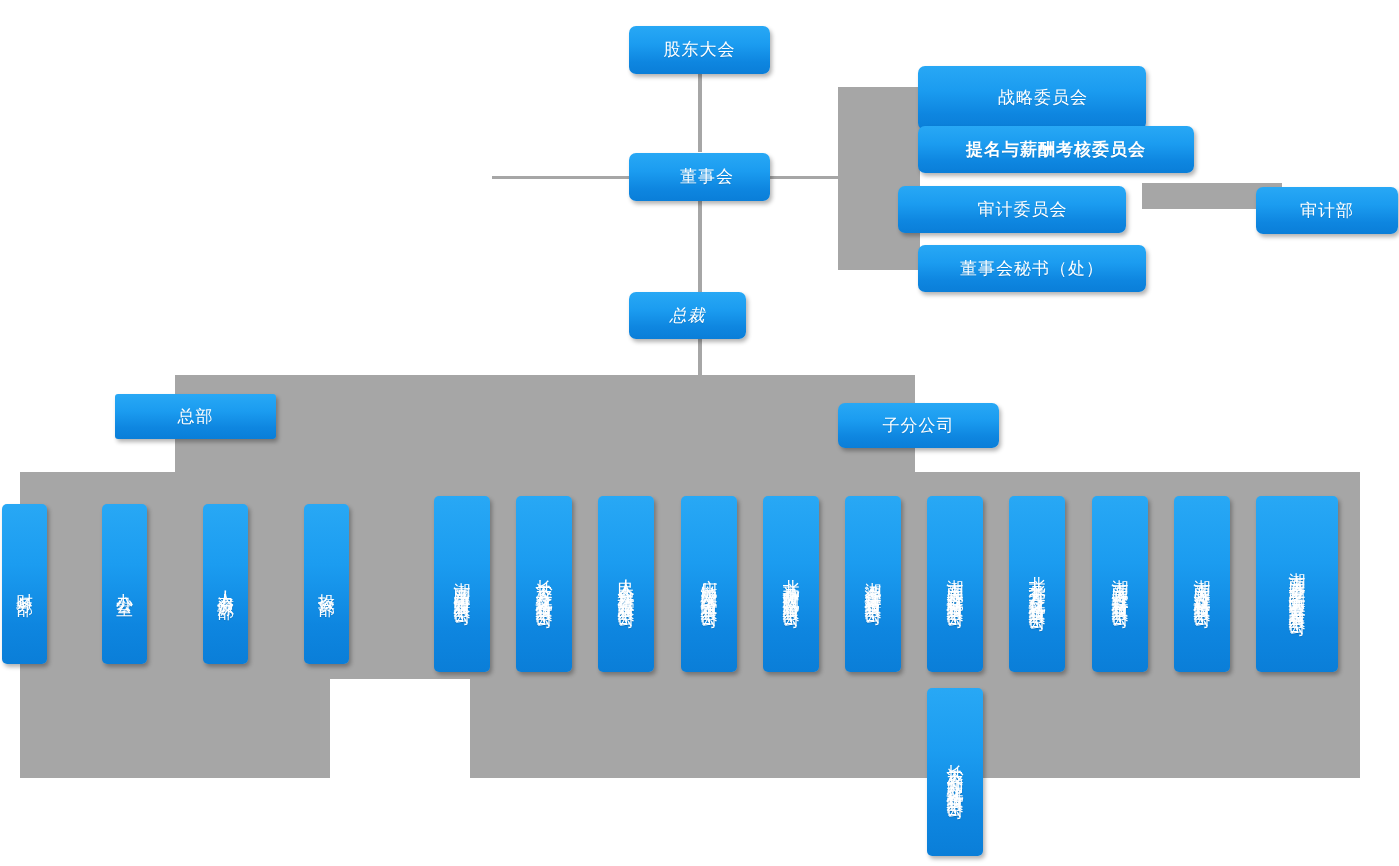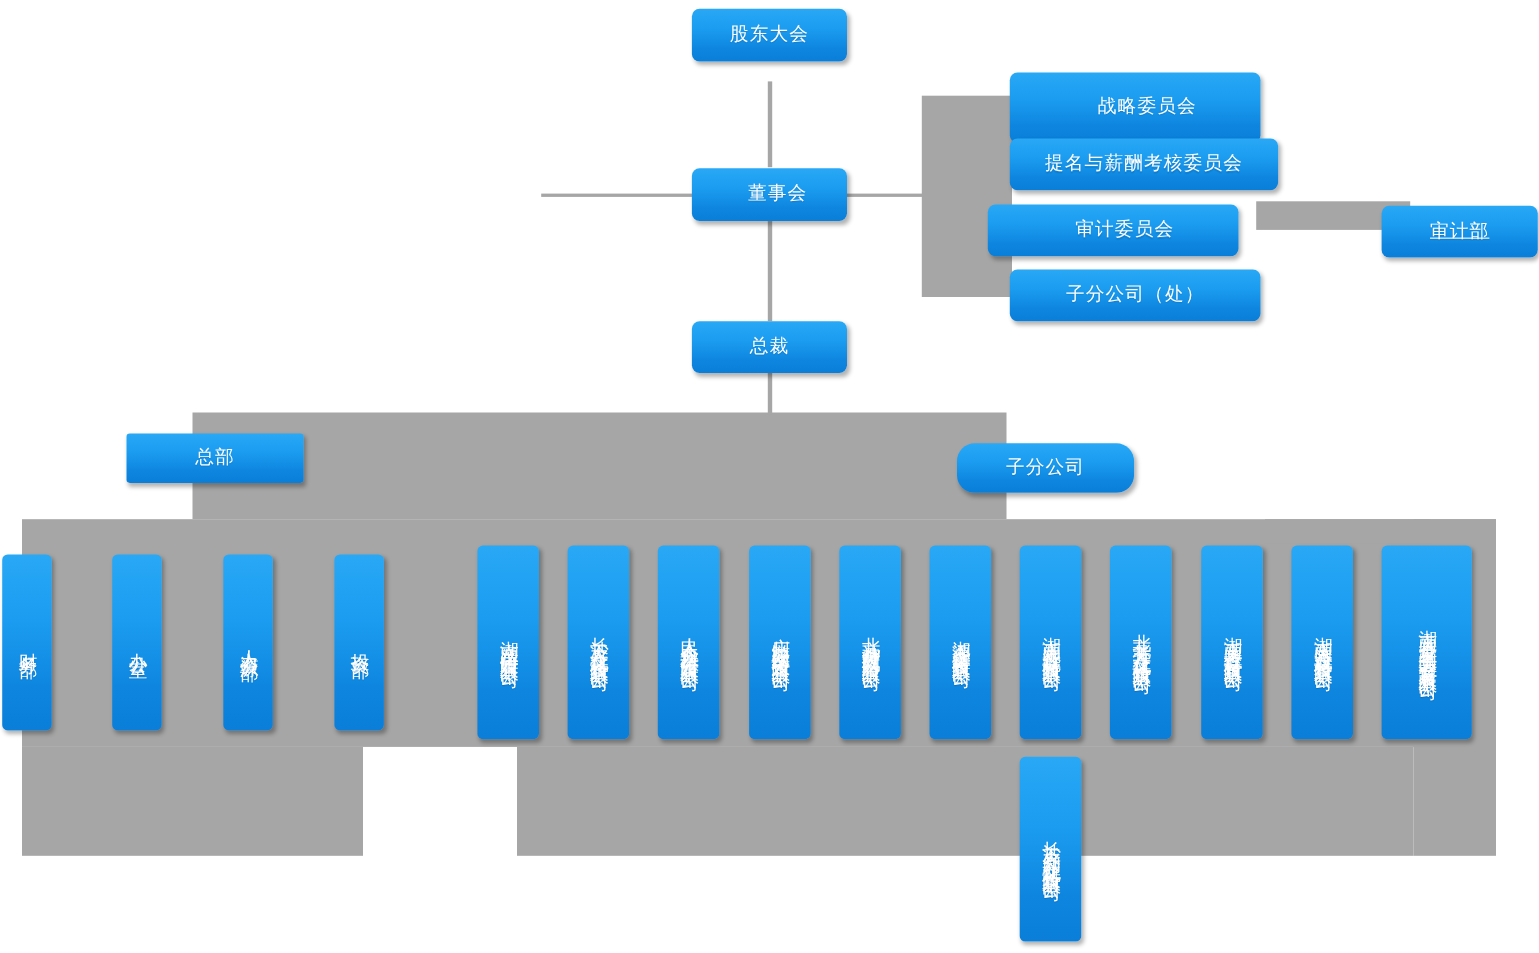--- a/index.html
+++ b/index.html
@@ -90,40 +90,40 @@
   <div class="line-v" style="left:698px; top:74px; width:4px; height:78px;"></div>
 
   <div class="line-h" style="left:492px; top:176px; width:138px; height:3px;"></div>
 
   <div class="line-h" style="left:770px; top:176px; width:70px; height:3px;"></div>
 
   <div class="line-v" style="left:698px; top:201px; width:4px; height:91px;"></div>
 
   <div class="line-v" style="left:698px; top:339px; width:4px; height:38px;"></div>
 
-  <div class="node h" style="left:629px; top:8px; width:141px; height:48px;">股东大会</div>
+  <div class="node h" style="left:629px; top:26px; width:141px; height:48px;">股东大会</div>
 
   <div class="node h" style="left:629px; top:153px; width:141px; height:48px;padding-left:15px;">董事会</div>
 
 
-  <div class="node h" style="left:629px; top:292px; width:141px; height:47px;">总裁</div>
+  <div class="node h" style="left:629px; top:292px; width:117px; height:47px;font-style:italic;">总裁</div>
 
-  <div class="node h" style="left:1256px; top:187px; width:142px; height:47px;text-decoration:underline;">审计部</div>
+  <div class="node h" style="left:1256px; top:187px; width:142px; height:47px;">审计部</div>
 
   <div class="node h" style="left:918px; top:66px; width:228px; height:64px;padding-left:22px;">战略委员会</div>
 
-  <div class="node h" style="left:918px; top:126px; width:244px; height:47px;">提名与薪酬考核委员会</div>
+  <div class="node h" style="left:918px; top:126px; width:276px; height:47px;font-weight:bold;">提名与薪酬考核委员会</div>
 
   <div class="node h" style="left:898px; top:186px; width:228px; height:47px;padding-left:21px;">审计委员会</div>
 
-  <div class="node h" style="left:918px; top:245px; width:228px; height:47px;">子分公司（处）</div>
+  <div class="node h" style="left:918px; top:245px; width:228px; height:47px;">董事会秘书（处）</div>
 
   <div class="node sq h" style="left:95px; top:394px; width:161px; height:45px; border-radius:3px;margin-left:20px;">总部</div>
 
-  <div class="node h" style="left:870px; top:403px; width:161px; height:45px;border-radius:16px;">子分公司</div>
+  <div class="node h" style="left:838px; top:403px; width:161px; height:45px;">子分公司</div>
 
   <div class="node v" style="left:2px; top:504px; width:45px; height:160px; border-radius:5px;">财务部</div>
 
   <div class="node v" style="left:102px; top:504px; width:45px; height:160px; border-radius:5px;">办公室</div>
 
   <div class="node v" style="left:203px; top:504px; width:45px; height:160px; border-radius:5px;">人力资源部</div>
 
   <div class="node v" style="left:304px; top:504px; width:45px; height:160px; border-radius:5px;">投资部</div>
 
   <div class="node v" style="left:434px; top:496px; width:56px; height:176px; border-radius:5px;">湖南跃尚传媒有限公司</div>

